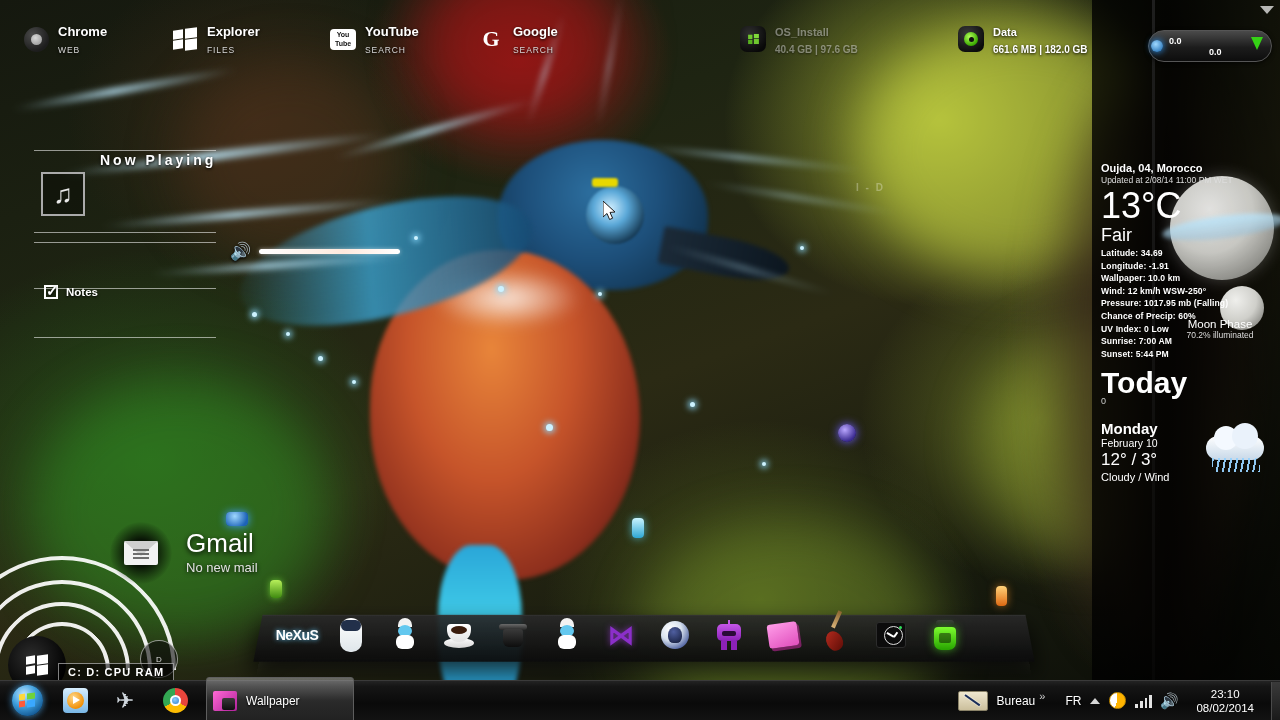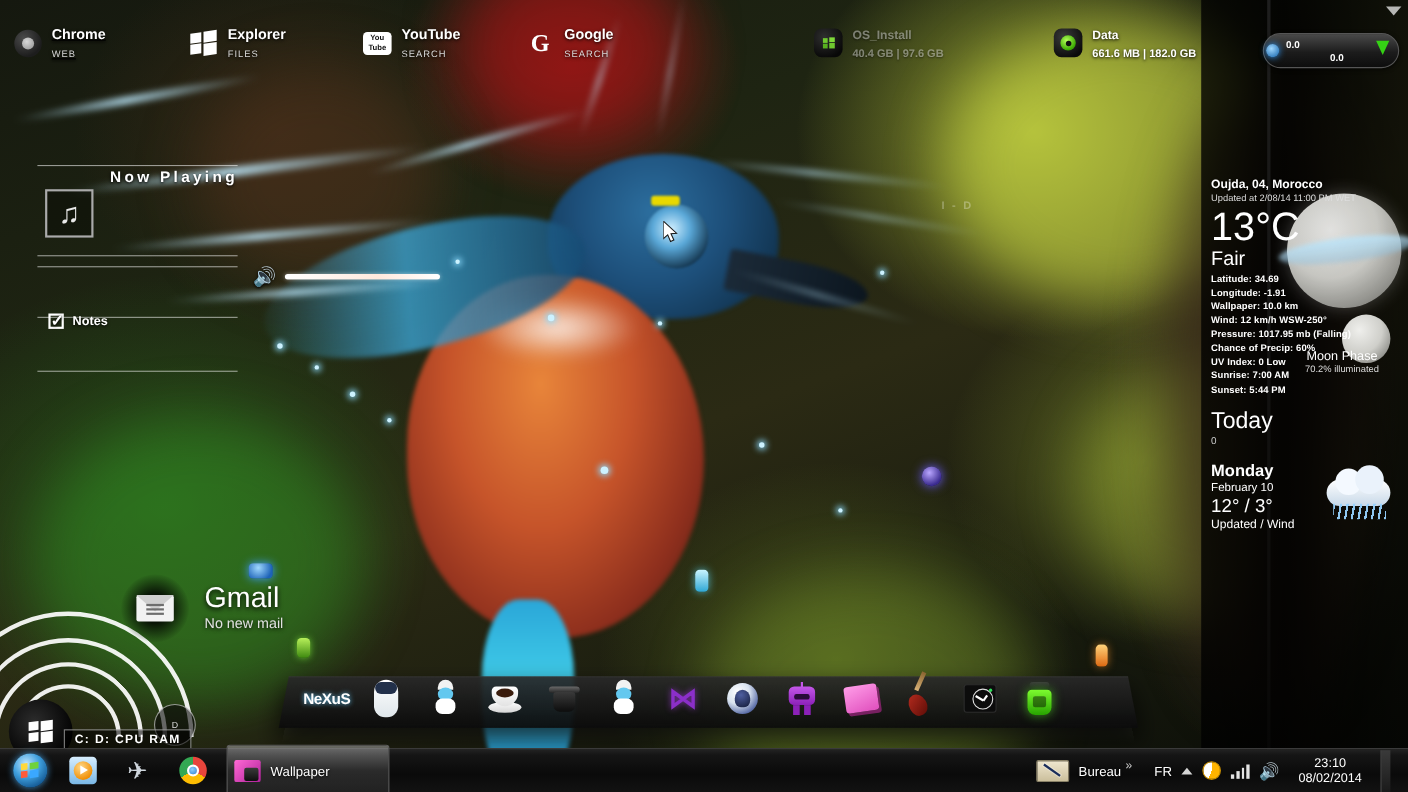--- a/index.html
+++ b/index.html
@@ -128,21 +128,21 @@
   
   #weather { position:absolute; left:1092px; top:0; width:188px; height:680px; z-index:18;
     background:linear-gradient(90deg, rgba(0,0,0,.80), rgba(0,0,0,.88) 40%, rgba(0,0,0,.55));
     color:#fff; padding:162px 0 0 0; }
   #weather .pad { padding-left:9px; position:relative; z-index:3; }
   .wloc { font-size:11px; font-weight:bold; text-shadow:0 1px 2px #000; }
   .wupd { font-size:8.5px; color:#ddd; margin-top:1px; }
   .wtemp { font-size:36px; line-height:38px; margin-top:2px; font-weight:300; }
   .wcond { font-size:18px; line-height:20px; font-weight:300; margin-bottom:2px; }
   .wdet { font-size:8.6px; font-weight:bold; line-height:12.6px; letter-spacing:.1px; }
-  .wtoday { font-size:21px; font-weight:400; line-height:26px; margin-top:10px; }
+  .wtoday { font-size:30px; font-weight:700; line-height:26px; margin-top:10px; }
   .wtoday-sub { font-size:9px; color:#ccc; }
   .fc { margin-top:14px; }
   .fc .d { font-size:15px; font-weight:bold; line-height:17px; }
   .fc .dt { font-size:10.5px; line-height:13px; }
   .fc .tp { font-size:17px; line-height:20px; font-weight:300; }
   .fc .cd { font-size:11px; line-height:14px; }
   .moonwrap { position:absolute; right:2px; top:176px; width:112px; height:108px; z-index:1; }
   .moonbig { position:absolute; right:4px; top:0; width:104px; height:104px; border-radius:50%;
     background:radial-gradient(circle at 38% 32%, #f4f4f2 0%, #d7d7d2 45%, #9c9c97 75%, #555 100%);
     box-shadow:0 0 16px rgba(255,255,255,.25); opacity:.92; }
@@ -258,21 +258,21 @@
   .chromeic:after { content:""; position:absolute; inset:7px; border-radius:50%;
     background:radial-gradient(circle at 40% 35%, #8fd0ff, #2f7fd2); border:2px solid #fff; }
   #taskbtn { height:48px; margin-left:6px; padding:0 16px 0 6px; display:flex; align-items:center; gap:9px;
     border:1px solid #5e5e5e; border-radius:3px;
     background:linear-gradient(180deg, rgba(170,170,170,.55), rgba(70,70,70,.55) 48%, rgba(40,40,40,.6));
     color:#fff; font-size:12px; text-shadow:0 1px 2px #000; min-width:148px; }
   .tbico { width:24px; height:20px; border-radius:2px; position:relative;
     background:linear-gradient(135deg,#ff6ad5,#b0219a); }
   .tbico:after { content:""; position:absolute; left:9px; top:7px; width:13px; height:12px; border-radius:2px;
     background:linear-gradient(180deg,#3a3a3a,#0f0f0f); }
-  #tray { margin-left:auto; display:flex; align-items:center; gap:9px; height:40px; padding-right:16px; }
+  #tray { margin-left:auto; display:flex; align-items:center; gap:9px; height:40px; padding-right:0; }
   .trayicon { display:flex; align-items:center; justify-content:center; color:#e7e7e7; }
   .pen { width:30px; height:20px; border-radius:2px; position:relative;
     background:linear-gradient(180deg,#efe7cf,#cbbf9c); border:1px solid #8a8268; }
   .pen:after { content:""; position:absolute; left:6px; top:2px; width:18px; height:2px; background:#1a2d5a;
     transform:rotate(35deg); transform-origin:left center; box-shadow:0 0 0 1px rgba(255,255,255,.3); }
   .bureau { color:#fff; font-size:12px; text-shadow:0 1px 2px #000; }
   .chev { color:#cfcfcf; font-size:11px; position:relative; top:-5px; left:-5px; }
   .upcar { width:0; height:0; border-left:5px solid transparent; border-right:5px solid transparent;
     border-bottom:6px solid #d6d6d6; }
   .actioncenter { width:17px; height:17px; border-radius:50%;
@@ -355,21 +355,21 @@
       background:linear-gradient(180deg,#ffd27a,#e06a12); box-shadow:0 0 8px rgba(255,150,40,.6);"></div>
 
     <div class="blob" style="left:1140px; top:0; width:70px; height:720px; background:rgba(30,22,14,.75); filter:blur(18px);"></div>
     <div style="position:absolute; left:1152px; top:0; width:3px; height:720px;
       background:linear-gradient(180deg, rgba(255,255,255,.85), rgba(255,255,255,.35) 60%, rgba(255,255,255,.1));
       filter:blur(.6px);"></div>
   </div>
 
   <div id="topbar">
 
-    <div class="launch" style="left:12px; top:22px;text-decoration:underline;">
+    <div class="launch" style="left:23px; top:22px;">
       <span class="ico">
           <span class="ico-disc"></span>
         </span>
       <span class="tx">
         <span class="t1">Chrome</span><br>
         <span class="t2">WEB</span>
       </span>
     </div>
 
     <div class="launch" style="left:172px; top:22px;">
@@ -533,21 +533,21 @@
       </div>
 
       <div class="wtoday">Today</div>
       <div class="wtoday-sub">0</div>
 
 
       <div class="fc" style="position:relative;">
         <div class="d">Monday</div>
         <div class="dt">February 10</div>
         <div class="tp">12° / 3°</div>
-        <div class="cd">Updated / Wind</div>
+        <div class="cd">Cloudy / Wind</div>
         <div class="wicon" style="top:-2px;">
           <span class="cloudc" style="bottom:14px;"></span>
             <span class="rain" style="bottom:2px;"></span>
         </div>
       </div>
     </div>
   </div>
 
   <div id="dock"></div>
   <div class="dockrefl"></div>

